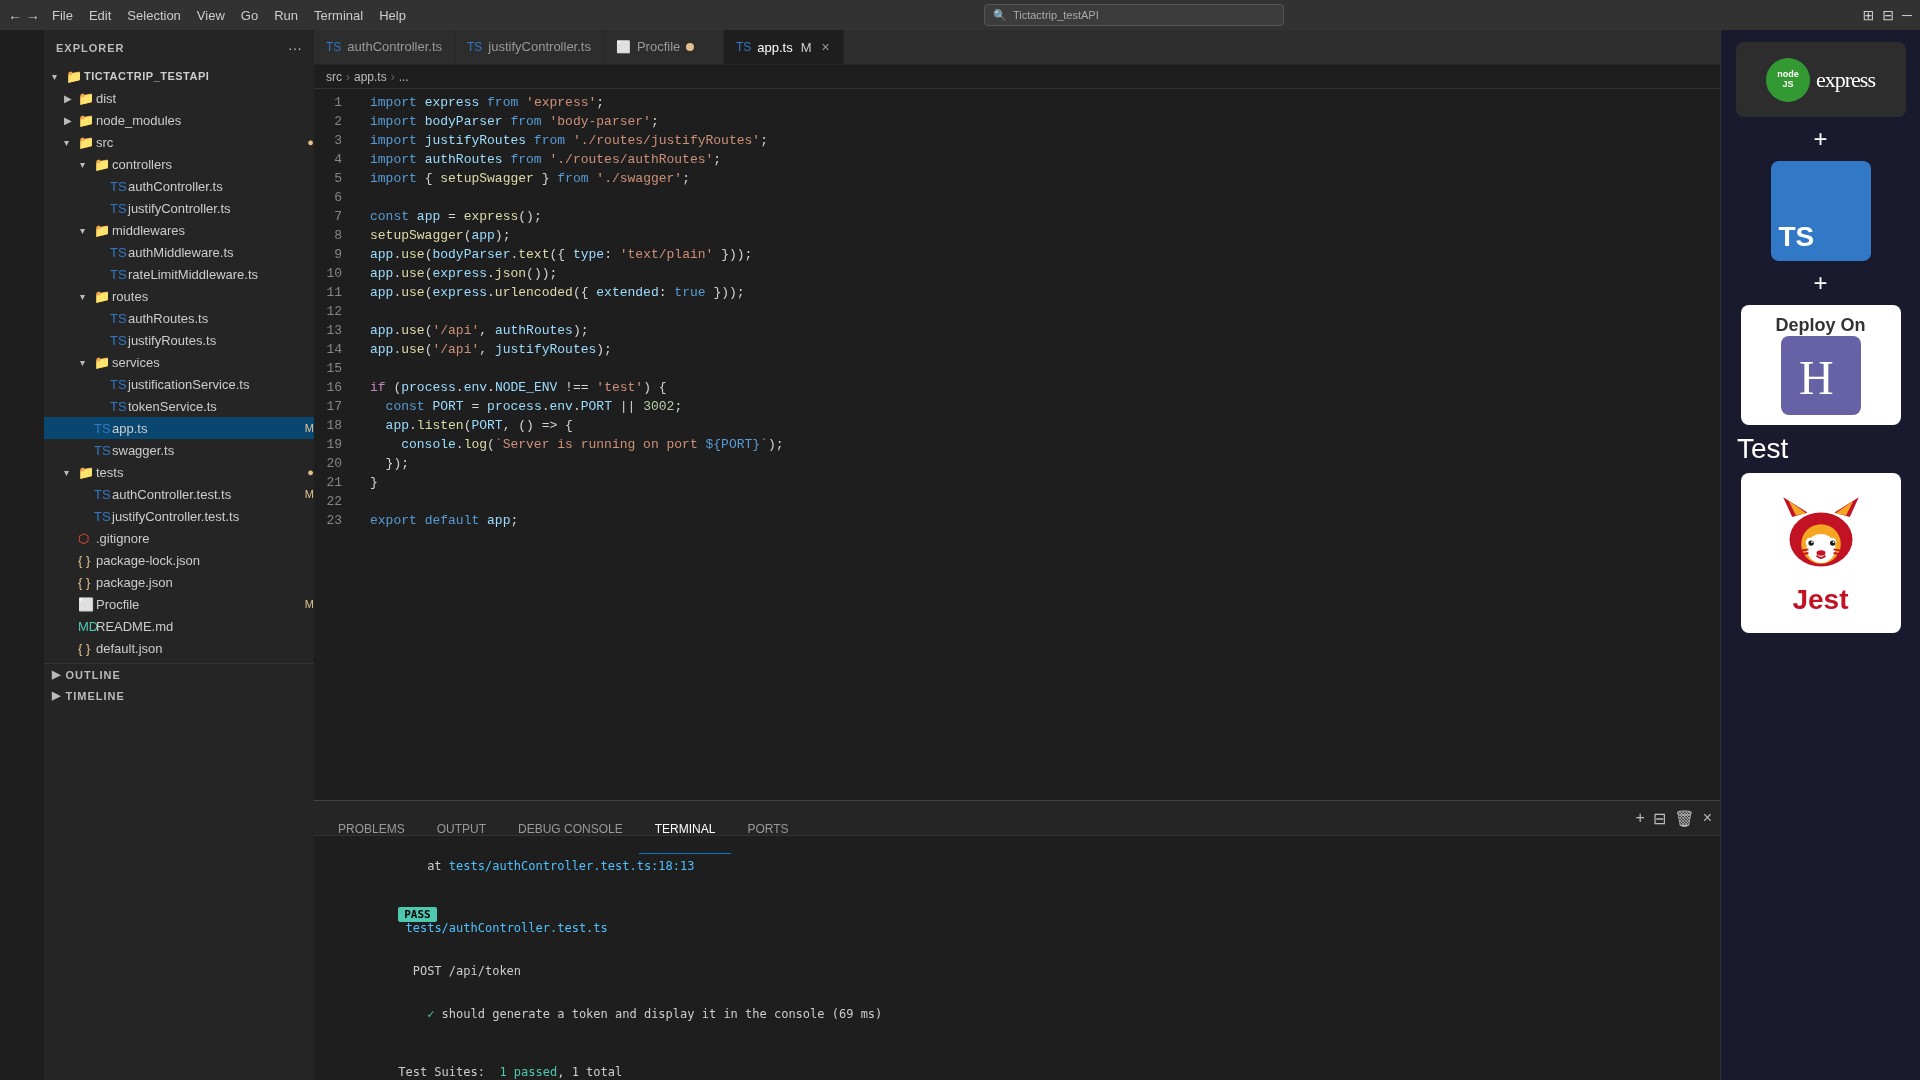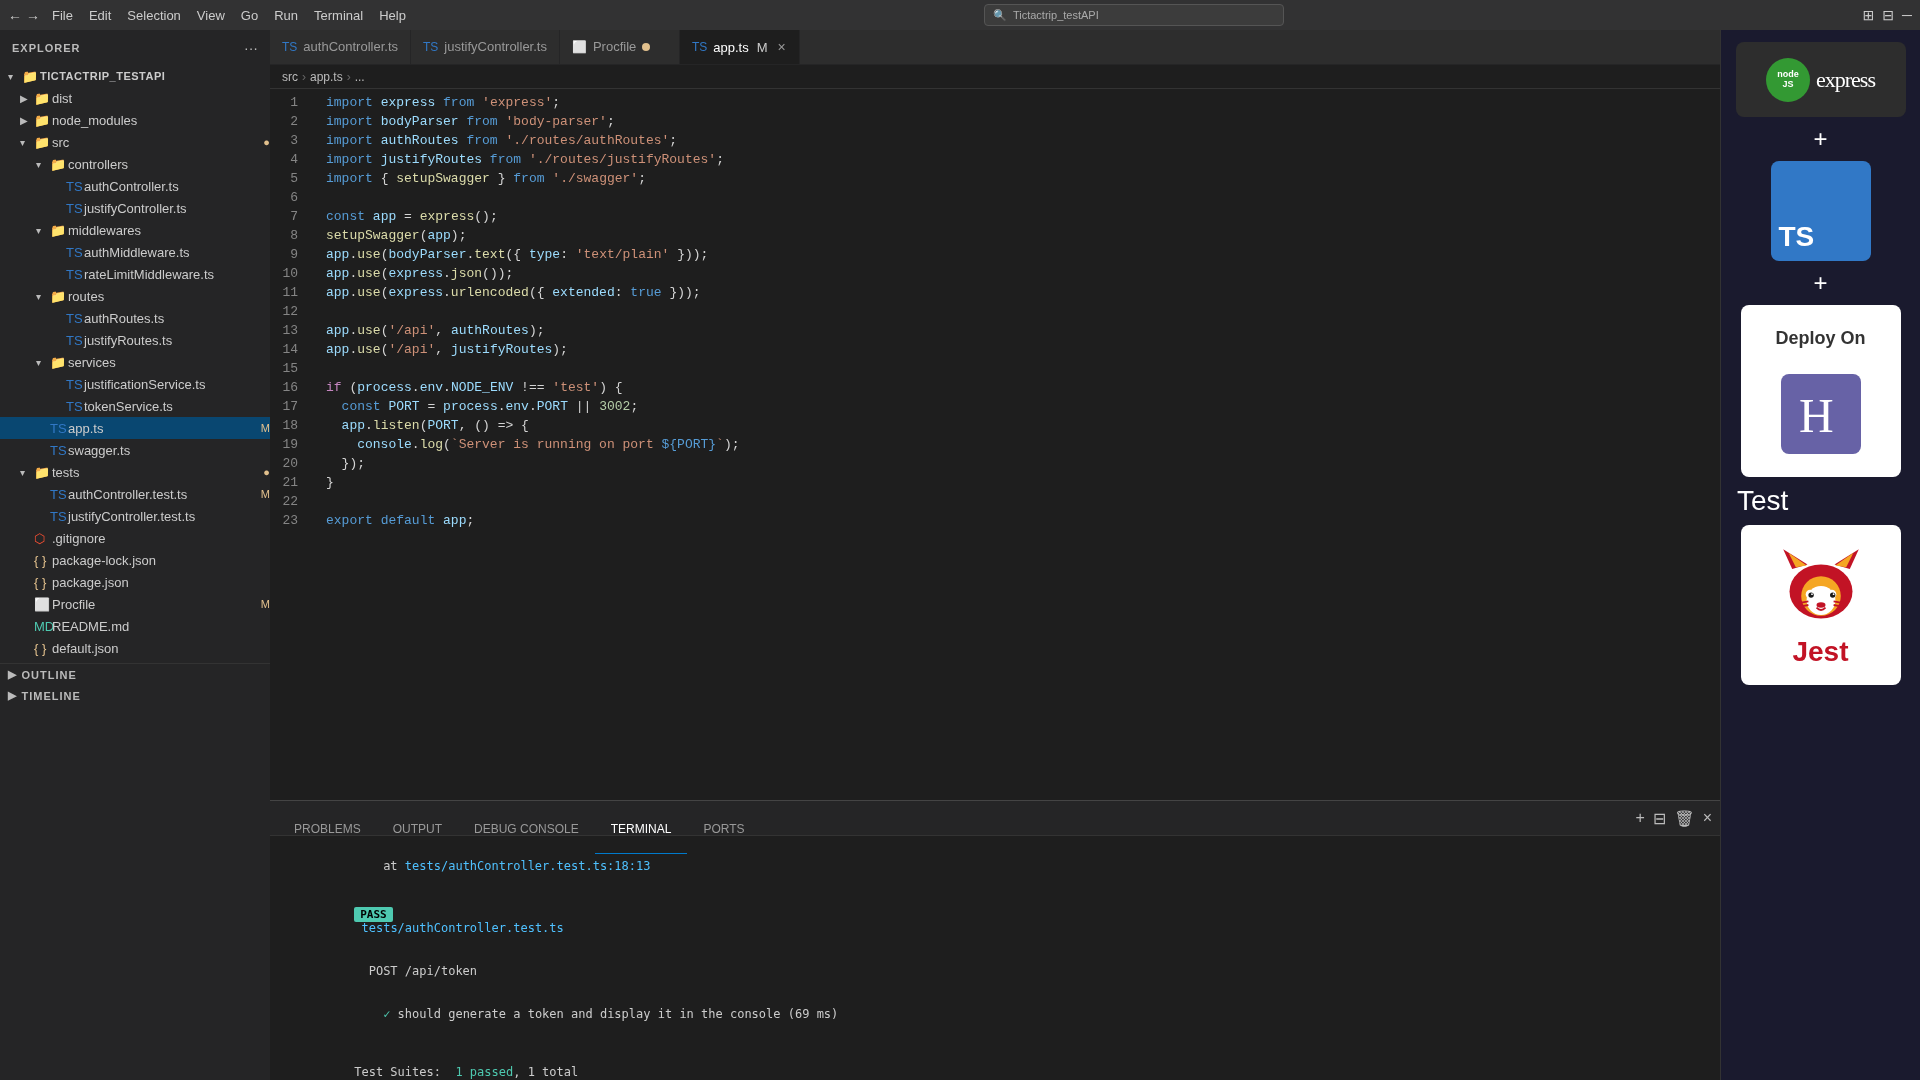--- a/index.html
+++ b/index.html
@@ -21,21 +21,21 @@
     .search-bar span { color: #aaa; font-size: 11px; }
     .titlebar-right { display: flex; align-items: center; gap: 8px; }
     .nav-arrows { display: flex; gap: 4px; }
     .nav-arrows span { color: #ccc; font-size: 14px; cursor: pointer; }
 
     
     .main-layout { display: flex; flex: 1; overflow: hidden; }
 
     
     .sidebar {
-      width: 270px; background: #252526; flex-shrink: 0; display: flex; flex-direction: column; overflow: hidden;
+      width: 270px; background: #252526; flex-shrink: 0; display: flex; flex-direction: column; overflow: hidden; margin-left: 44px;
     }
     .sidebar-header {
       height: 35px; display: flex; align-items: center; justify-content: space-between;
       padding: 0 12px; flex-shrink: 0;
     }
     .sidebar-title { color: #bbb; font-size: 11px; font-weight: 700; letter-spacing: 1px; text-transform: uppercase; }
     .sidebar-actions { display: flex; gap: 6px; }
     .sidebar-actions span { color: #bbb; font-size: 14px; cursor: pointer; }
 
     .file-tree { flex: 1; overflow-y: auto; font-size: 13px; }
@@ -132,21 +132,21 @@
 
     .plus-sign { color: #fff; font-size: 24px; font-weight: 300; }
 
     .ts-card {
       width: 100px; height: 100px; background: #3178c6; border-radius: 8px;
       display: flex; align-items: flex-end; justify-content: flex-start; padding: 8px;
     }
     .ts-text { color: #fff; font-size: 28px; font-weight: 700; }
 
     .deploy-card {
-      width: 160px; height: 172px; background: #fff; border-radius: 8px;
+      width: 160px; height: 120px; background: #fff; border-radius: 8px;
       display: flex; flex-direction: column; align-items: center; justify-content: space-around; padding: 10px;
     }
     .deploy-title { color: #333; font-size: 18px; font-weight: 600; }
     .heroku-icon {
       width: 80px; height: 80px; background: #6762a6; border-radius: 8px;
       display: flex; align-items: center; justify-content: center;
     }
 
     .test-label { color: #fff; font-size: 28px; font-weight: 300; align-self: flex-start; padding-left: 8px; }
 
@@ -429,22 +429,22 @@
             <div>18</div>
             <div>19</div>
             <div>20</div>
           <div>21</div>
             <div>22</div>
             <div>23</div>
         </div>
         <div class="code-lines">
           <div class="code-line"><span class="kw">import</span> <span class="var">express</span> <span class="kw">from</span> <span class="str">'express'</span>;</div>
           <div class="code-line"><span class="kw">import</span> <span class="var">bodyParser</span> <span class="kw">from</span> <span class="str">'body-parser'</span>;</div>
+          <div class="code-line"><span class="kw">import</span> <span class="var">justifyRoutes</span> <span class="kw">from</span> <span class="str">'./routes/justifyRoutes'</span>;</div>
           <div class="code-line"><span class="kw">import</span> <span class="var">authRoutes</span> <span class="kw">from</span> <span class="str">'./routes/authRoutes'</span>;</div>
-          <div class="code-line"><span class="kw">import</span> <span class="var">justifyRoutes</span> <span class="kw">from</span> <span class="str">'./routes/justifyRoutes'</span>;</div>
           <div class="code-line"><span class="kw">import</span> <span class="op">{</span> <span class="fn">setupSwagger</span> <span class="op">}</span> <span class="kw">from</span> <span class="str">'./swagger'</span>;</div>
           <div class="code-line"> </div>
           <div class="code-line"><span class="kw">const</span> <span class="var">app</span> <span class="op">=</span> <span class="fn">express</span><span class="op">();</span></div>
           <div class="code-line"><span class="fn">setupSwagger</span><span class="op">(</span><span class="var">app</span><span class="op">);</span></div>
           <div class="code-line"><span class="var">app</span><span class="op">.</span><span class="fn">use</span><span class="op">(</span><span class="var">bodyParser</span><span class="op">.</span><span class="fn">text</span><span class="op">({</span> <span class="var">type</span><span class="op">:</span> <span class="str">'text/plain'</span> <span class="op">}));</span></div>
           <div class="code-line"><span class="var">app</span><span class="op">.</span><span class="fn">use</span><span class="op">(</span><span class="var">express</span><span class="op">.</span><span class="fn">json</span><span class="op">());</span></div>
           <div class="code-line"><span class="var">app</span><span class="op">.</span><span class="fn">use</span><span class="op">(</span><span class="var">express</span><span class="op">.</span><span class="fn">urlencoded</span><span class="op">({</span> <span class="var">extended</span><span class="op">:</span> <span class="kw">true</span> <span class="op">}));</span></div>
           <div class="code-line"> </div>
           <div class="code-line"><span class="var">app</span><span class="op">.</span><span class="fn">use</span><span class="op">(</span><span class="str">'/api'</span><span class="op">,</span> <span class="var">authRoutes</span><span class="op">);</span></div>
           <div class="code-line"><span class="var">app</span><span class="op">.</span><span class="fn">use</span><span class="op">(</span><span class="str">'/api'</span><span class="op">,</span> <span class="var">justifyRoutes</span><span class="op">);</span></div>

